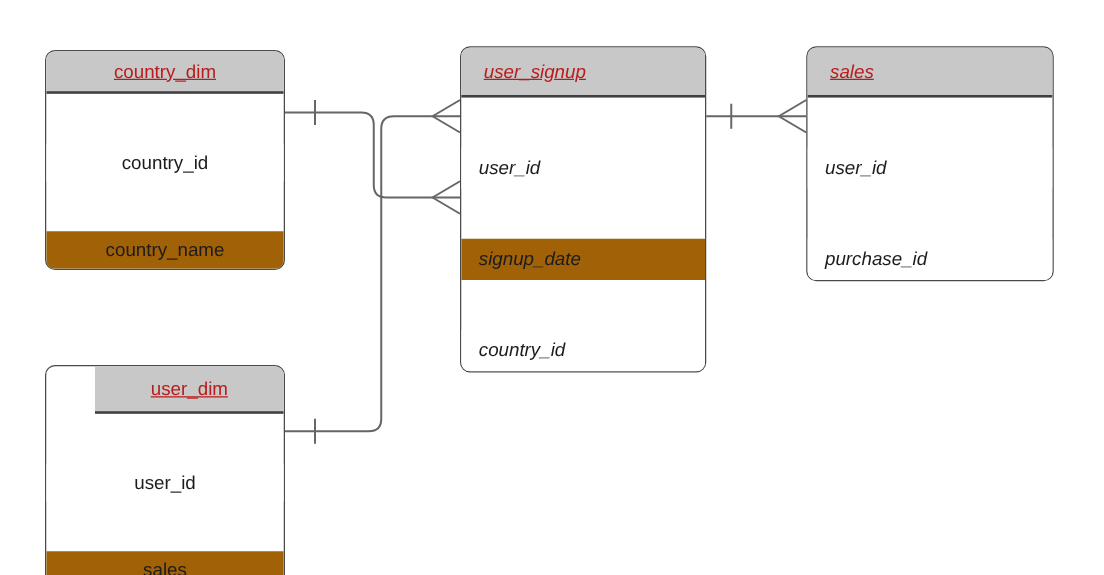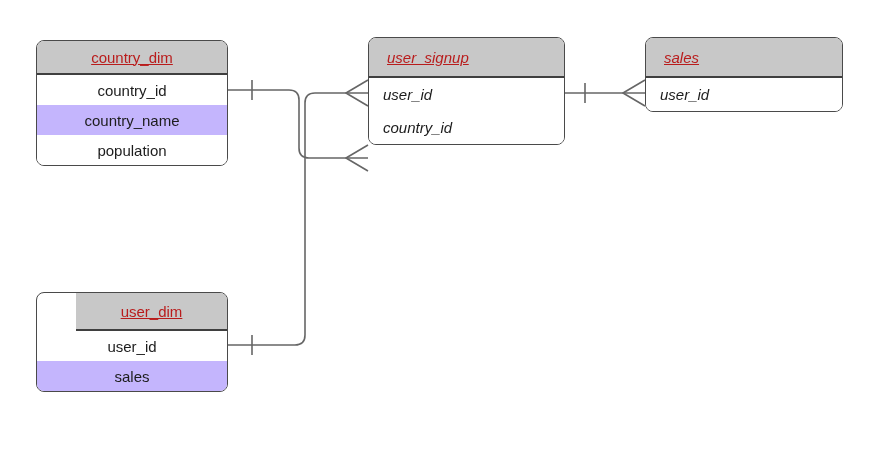--- a/index.html
+++ b/index.html
@@ -34,22 +34,23 @@
     font-size: 15px;
     color: #b91c1c;
     text-decoration: underline;
   }
   .row {
     display: flex;
     align-items: center;
     justify-content: center;
     font-size: 15px;
     background: #ffffff;
+    margin-top: 40px;
   }
-  .row.alt { background: #c4b5fd; }
+  .row.alt { background: #a16207; }
 
   
   #t-country, #t-userdim { left: 36px; width: 192px; }
   #t-country { top: 40px; }
   #t-country .hdr { height: 32px; }
   #t-country .row { height: 30px; }
   #t-userdim { top: 292px; }
   #t-userdim .hdr { height: 36px; margin-left: 39px; }
   #t-userdim .row { height: 30px; }
 
@@ -91,43 +92,46 @@
   <div class="entity" id="t-country">
     <div class="hdr">
       <span>country_dim</span>
     </div>
     <div class="row">
       <span>country_id</span>
     </div>
     <div class="row alt">
       <span>country_name</span>
     </div>
-    <div class="row">
-      <span>population</span>
-    </div>
   </div>
 
   <div class="entity fact" id="t-signup">
     <div class="hdr">
       <span>user_signup</span>
     </div>
     <div class="row">
       <span>user_id</span>
+    </div>
+    <div class="row alt">
+      <span>signup_date</span>
     </div>
     <div class="row">
       <span>country_id</span>
     </div>
   </div>
 
   <div class="entity fact" id="t-sales">
     <div class="hdr">
       <span>sales</span>
     </div>
     <div class="row">
       <span>user_id</span>
+    </div>
+    <div class="row">
+      <span>purchase_id</span>
     </div>
   </div>
 
   <div class="entity" id="t-userdim">
     <div class="hdr">
       <span>user_dim</span>
     </div>
     <div class="row">
       <span>user_id</span>
     </div>

